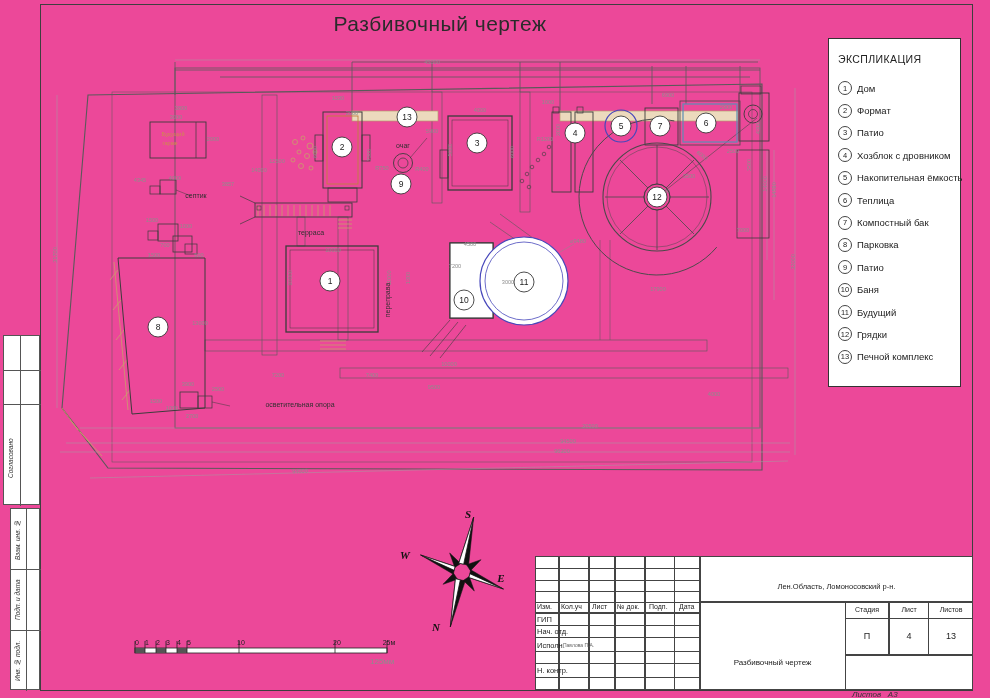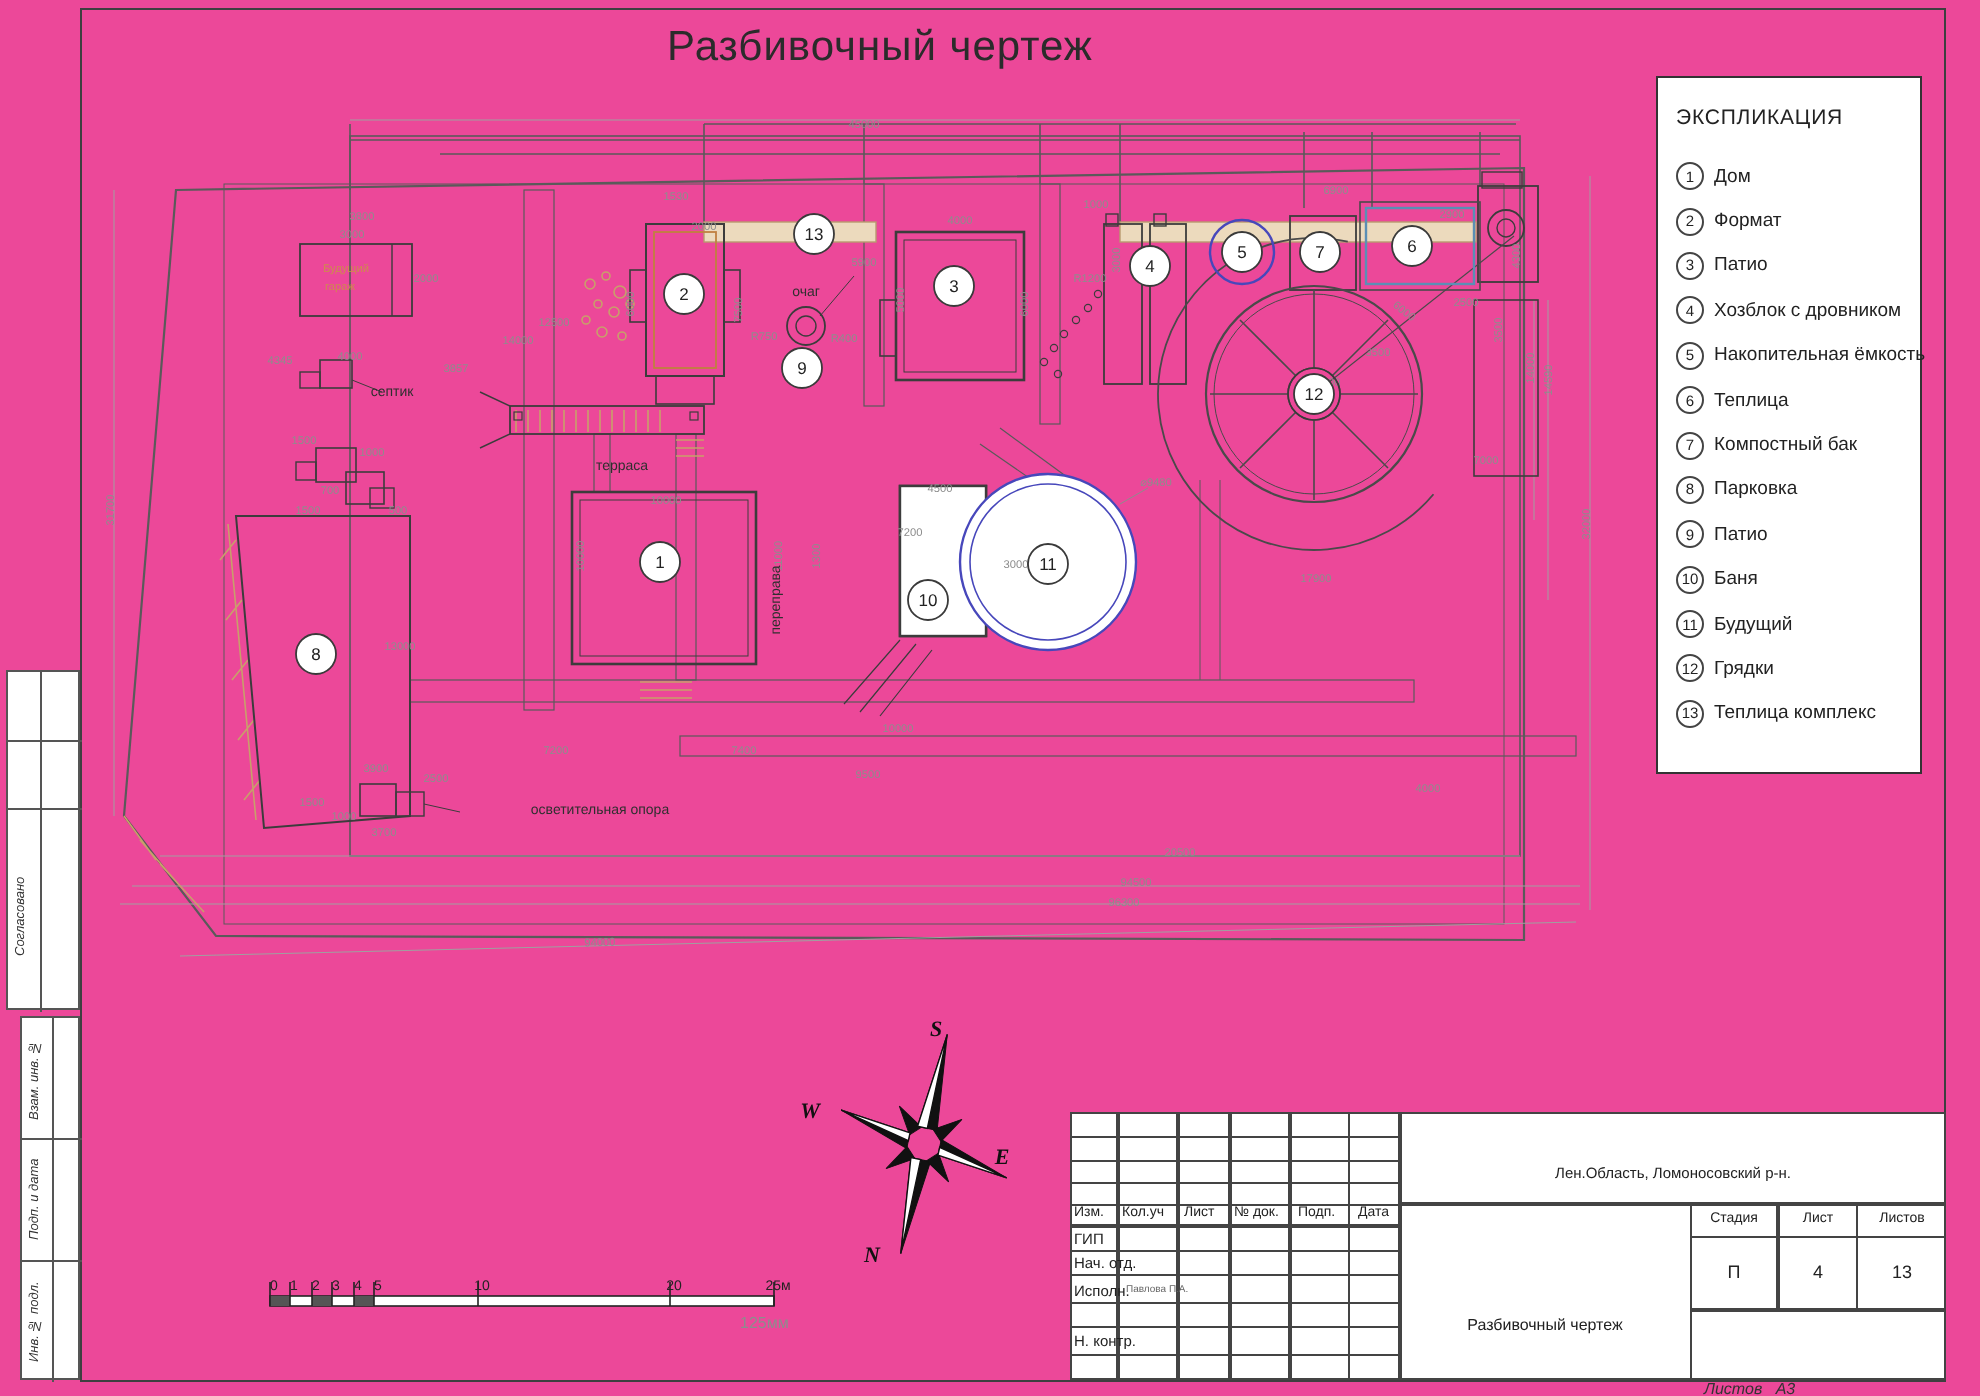--- a/index.html
+++ b/index.html
@@ -411,21 +411,21 @@
         <div class="legend-row">
           <div class="legend-num">11</div>
           <div class="legend-label">Будущий</div>
         </div>
         <div class="legend-row">
           <div class="legend-num">12</div>
           <div class="legend-label">Грядки</div>
         </div>
         <div class="legend-row">
           <div class="legend-num">13</div>
-          <div class="legend-label">Теплица комплекс</div>
+          <div class="legend-label">Печной комплекс</div>
         </div>
       </div>
   </div>
 
   <div id="title-block">
 
     <div class="tb-cell" style="left:0;top:0;width:165px;height:134px;"></div>
     <div class="tb-cell" style="left:0;top:0;width:24px;height:134px;"></div>
     <div class="tb-cell" style="left:24px;top:0;width:30px;height:134px;"></div>
     <div class="tb-cell" style="left:54px;top:0;width:26px;height:134px;"></div>

